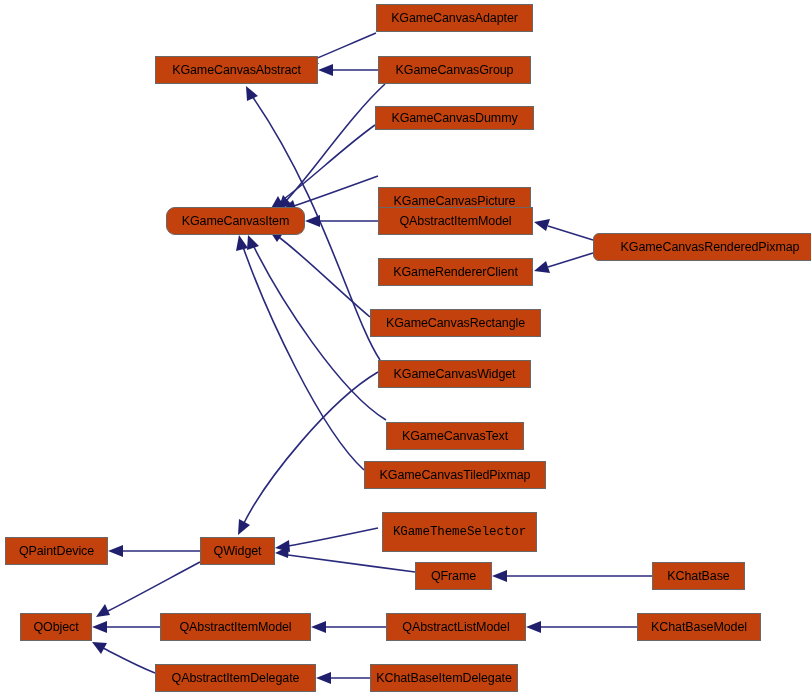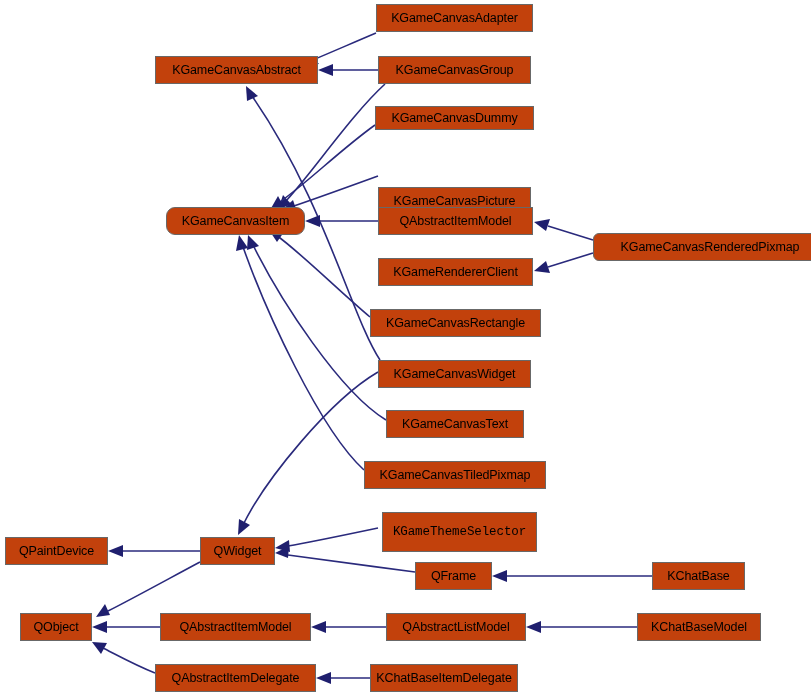--- a/index.html
+++ b/index.html
@@ -181,21 +181,21 @@
       </div>
       <div class="class-box" style="left: 378px; top: 258px; width: 155px; height: 28px;">
         <span>KGameRendererClient</span>
       </div>
       <div class="class-box" style="left: 370px; top: 309px; width: 171px; height: 28px;">
         <span>KGameCanvasRectangle</span>
       </div>
       <div class="class-box" style="left: 378px; top: 360px; width: 153px; height: 28px;">
         <span>KGameCanvasWidget</span>
       </div>
-      <div class="class-box" style="left: 386px; top: 410px; width: 138px; height: 28px;">
+      <div class="class-box" style="left: 386px; top: 422px; width: 138px; height: 28px;">
         <span>KGameCanvasText</span>
       </div>
       <div class="class-box" style="left: 364px; top: 461px; width: 182px; height: 28px;">
         <span>KGameCanvasTiledPixmap</span>
       </div>
       <div class="class-box" style="left: 382px; top: 512px; width: 155px; height: 40px; font-family: Liberation Mono, monospace;">
         <span>KGameThemeSelector</span>
       </div>
       <div class="class-box" style="left: 5px; top: 537px; width: 103px; height: 28px;">
         <span>QPaintDevice</span>

